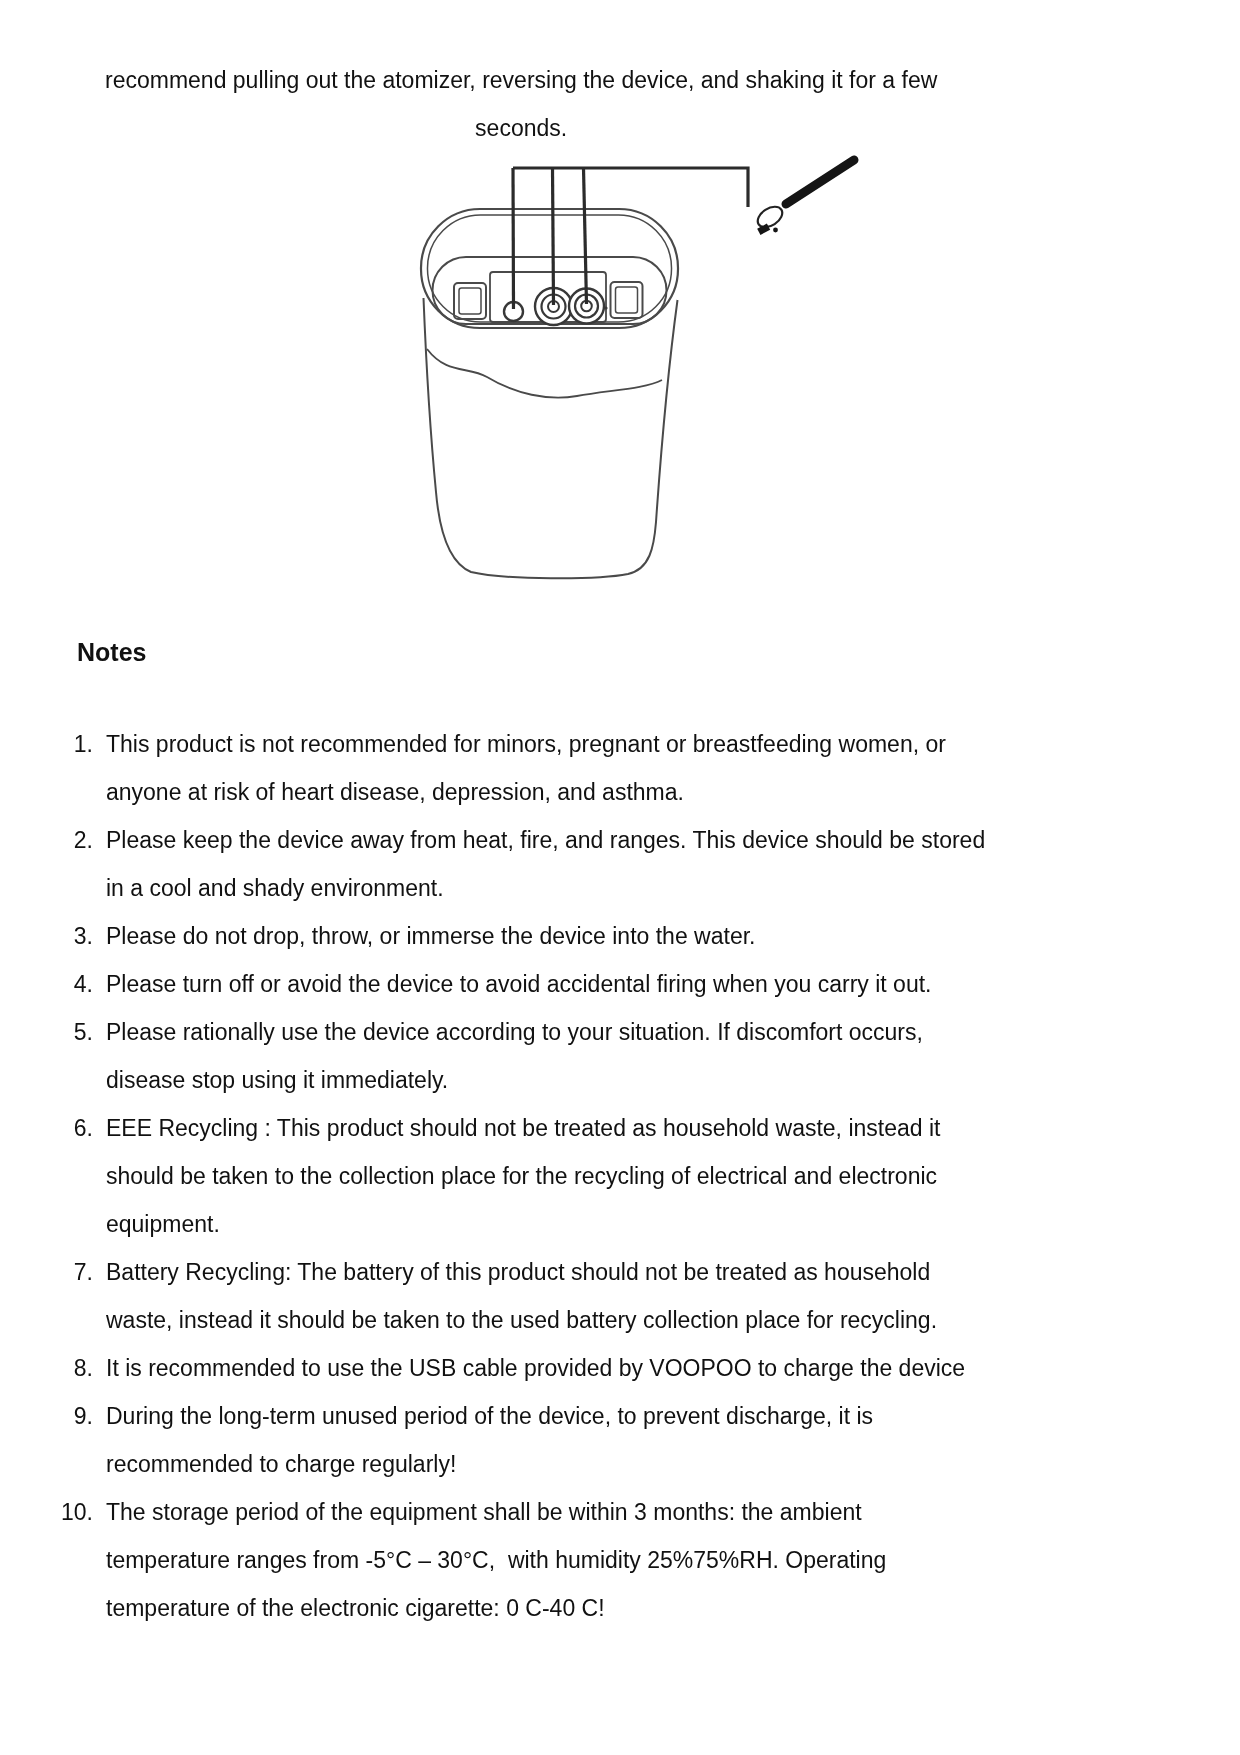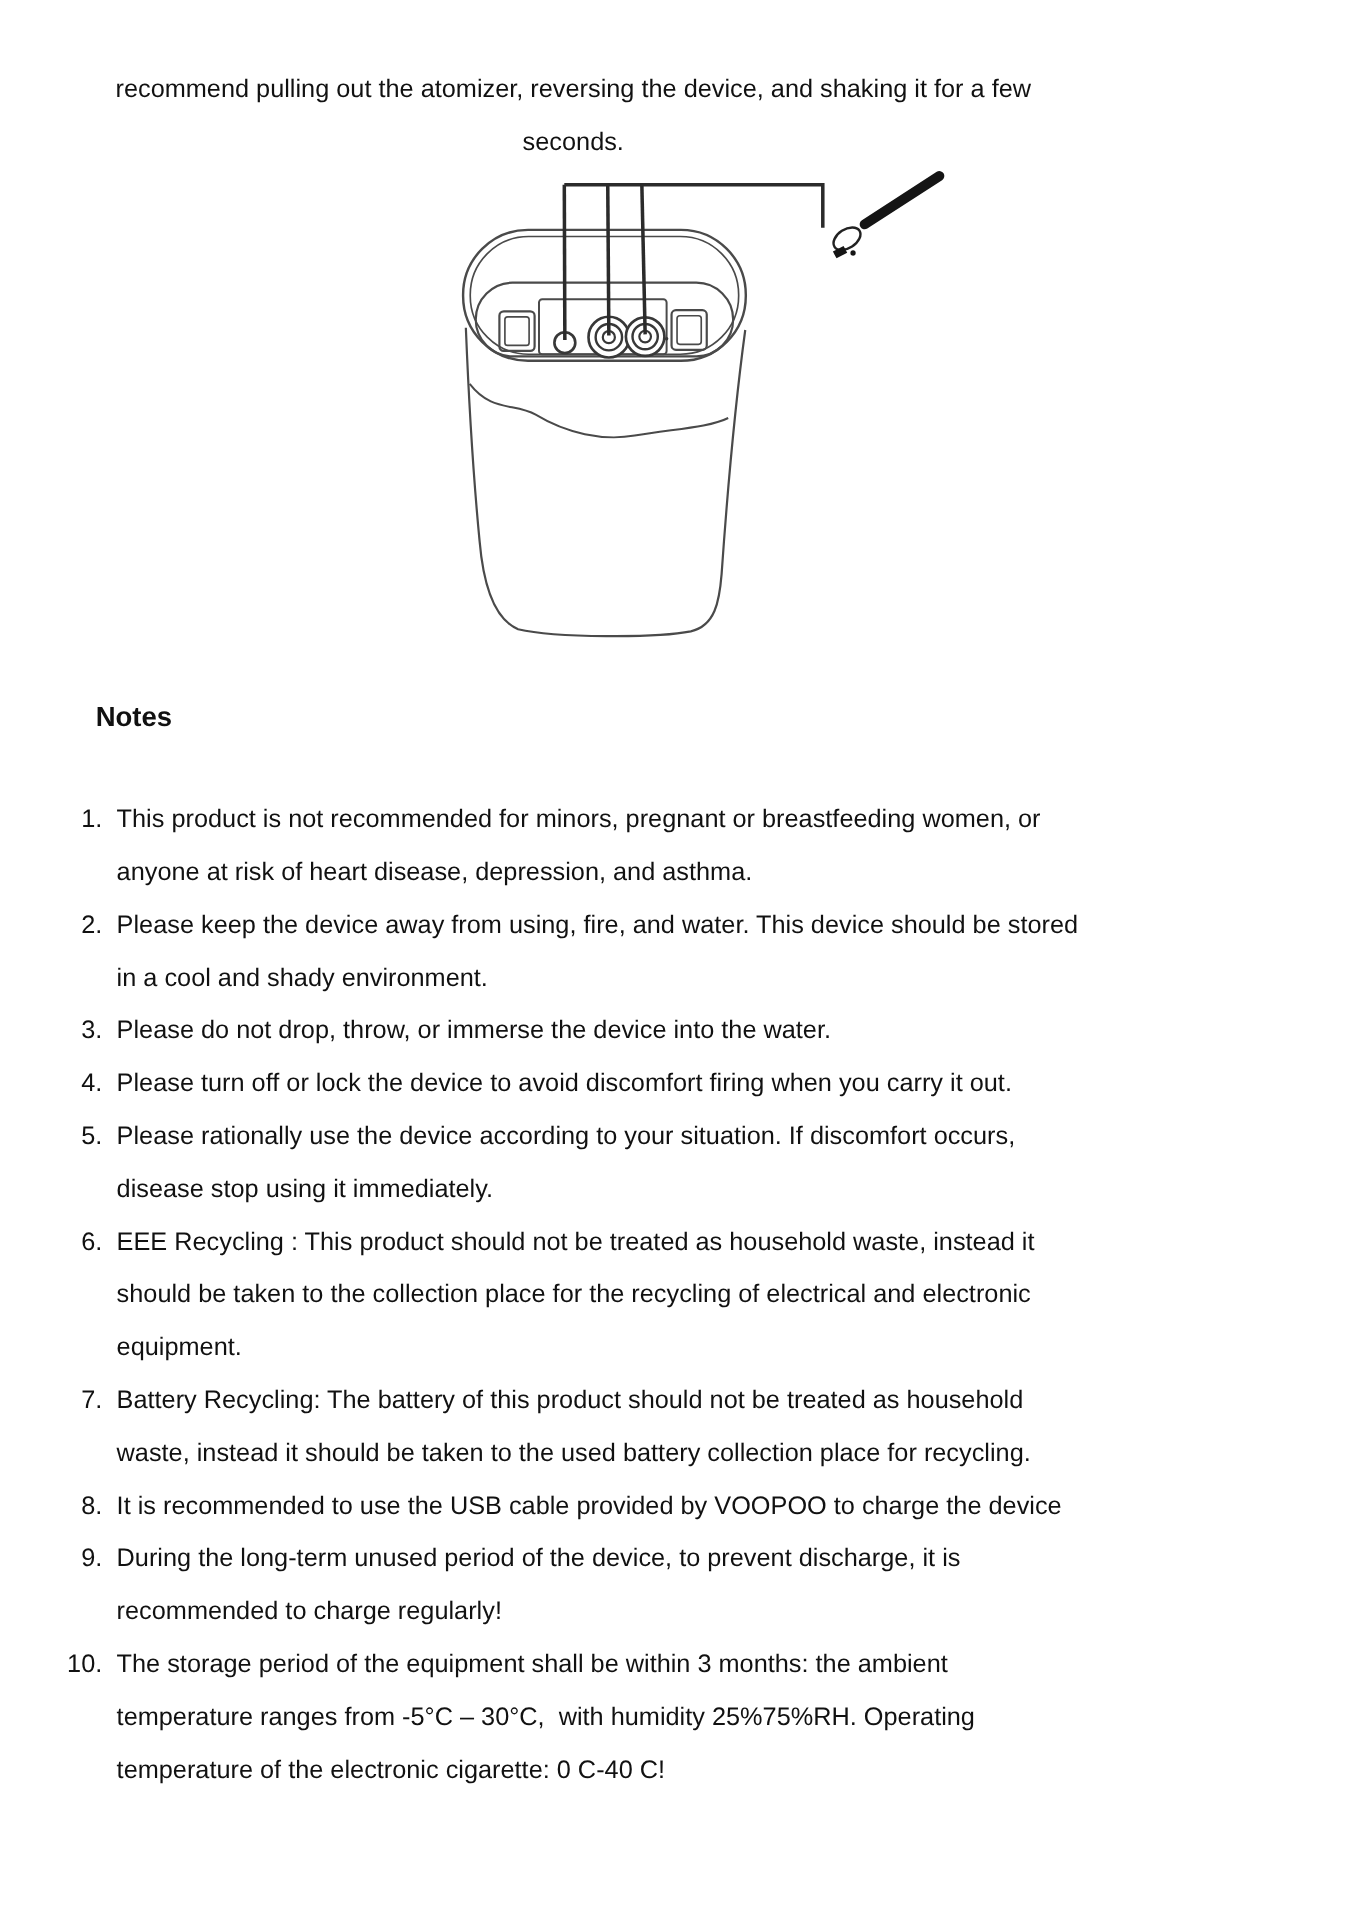--- a/index.html
+++ b/index.html
@@ -26,21 +26,21 @@
   }
   .figure {
     position: absolute;
     left: 400px;
     top: 130px;
     width: 480px;
     height: 470px;
   }
   .notes-heading {
     position: absolute;
-    left: 87px;
+    left: 77px;
     top: 628px;
     font-size: 25px;
     line-height: 48px;
     font-weight: bold;
   }
   .notes-list {
     position: absolute;
     left: 0;
     top: 720px;
     width: 1240px;
@@ -121,30 +121,30 @@
 <div class="notes-heading">Notes</div>
 
 <ol class="notes-list">
   <li>
     <span class="num">1.</span>
     <div class="txt">This product is not recommended for minors, pregnant or breastfeeding women, or
 anyone at risk of heart disease, depression, and asthma.</div>
   </li>
   <li>
     <span class="num">2.</span>
-    <div class="txt">Please keep the device away from using, fire, and water. This device should be stored
+    <div class="txt">Please keep the device away from heat, fire, and ranges. This device should be stored
 in a cool and shady environment.</div>
   </li>
   <li>
     <span class="num">3.</span>
     <div class="txt">Please do not drop, throw, or immerse the device into the water.</div>
   </li>
   <li>
     <span class="num">4.</span>
-    <div class="txt">Please turn off or lock the device to avoid discomfort firing when you carry it out.</div>
+    <div class="txt">Please turn off or avoid the device to avoid accidental firing when you carry it out.</div>
   </li>
   <li>
     <span class="num">5.</span>
     <div class="txt">Please rationally use the device according to your situation. If discomfort occurs,
 disease stop using it immediately.</div>
   </li>
   <li>
     <span class="num">6.</span>
     <div class="txt">EEE Recycling : This product should not be treated as household waste, instead it
 should be taken to the collection place for the recycling of electrical and electronic

